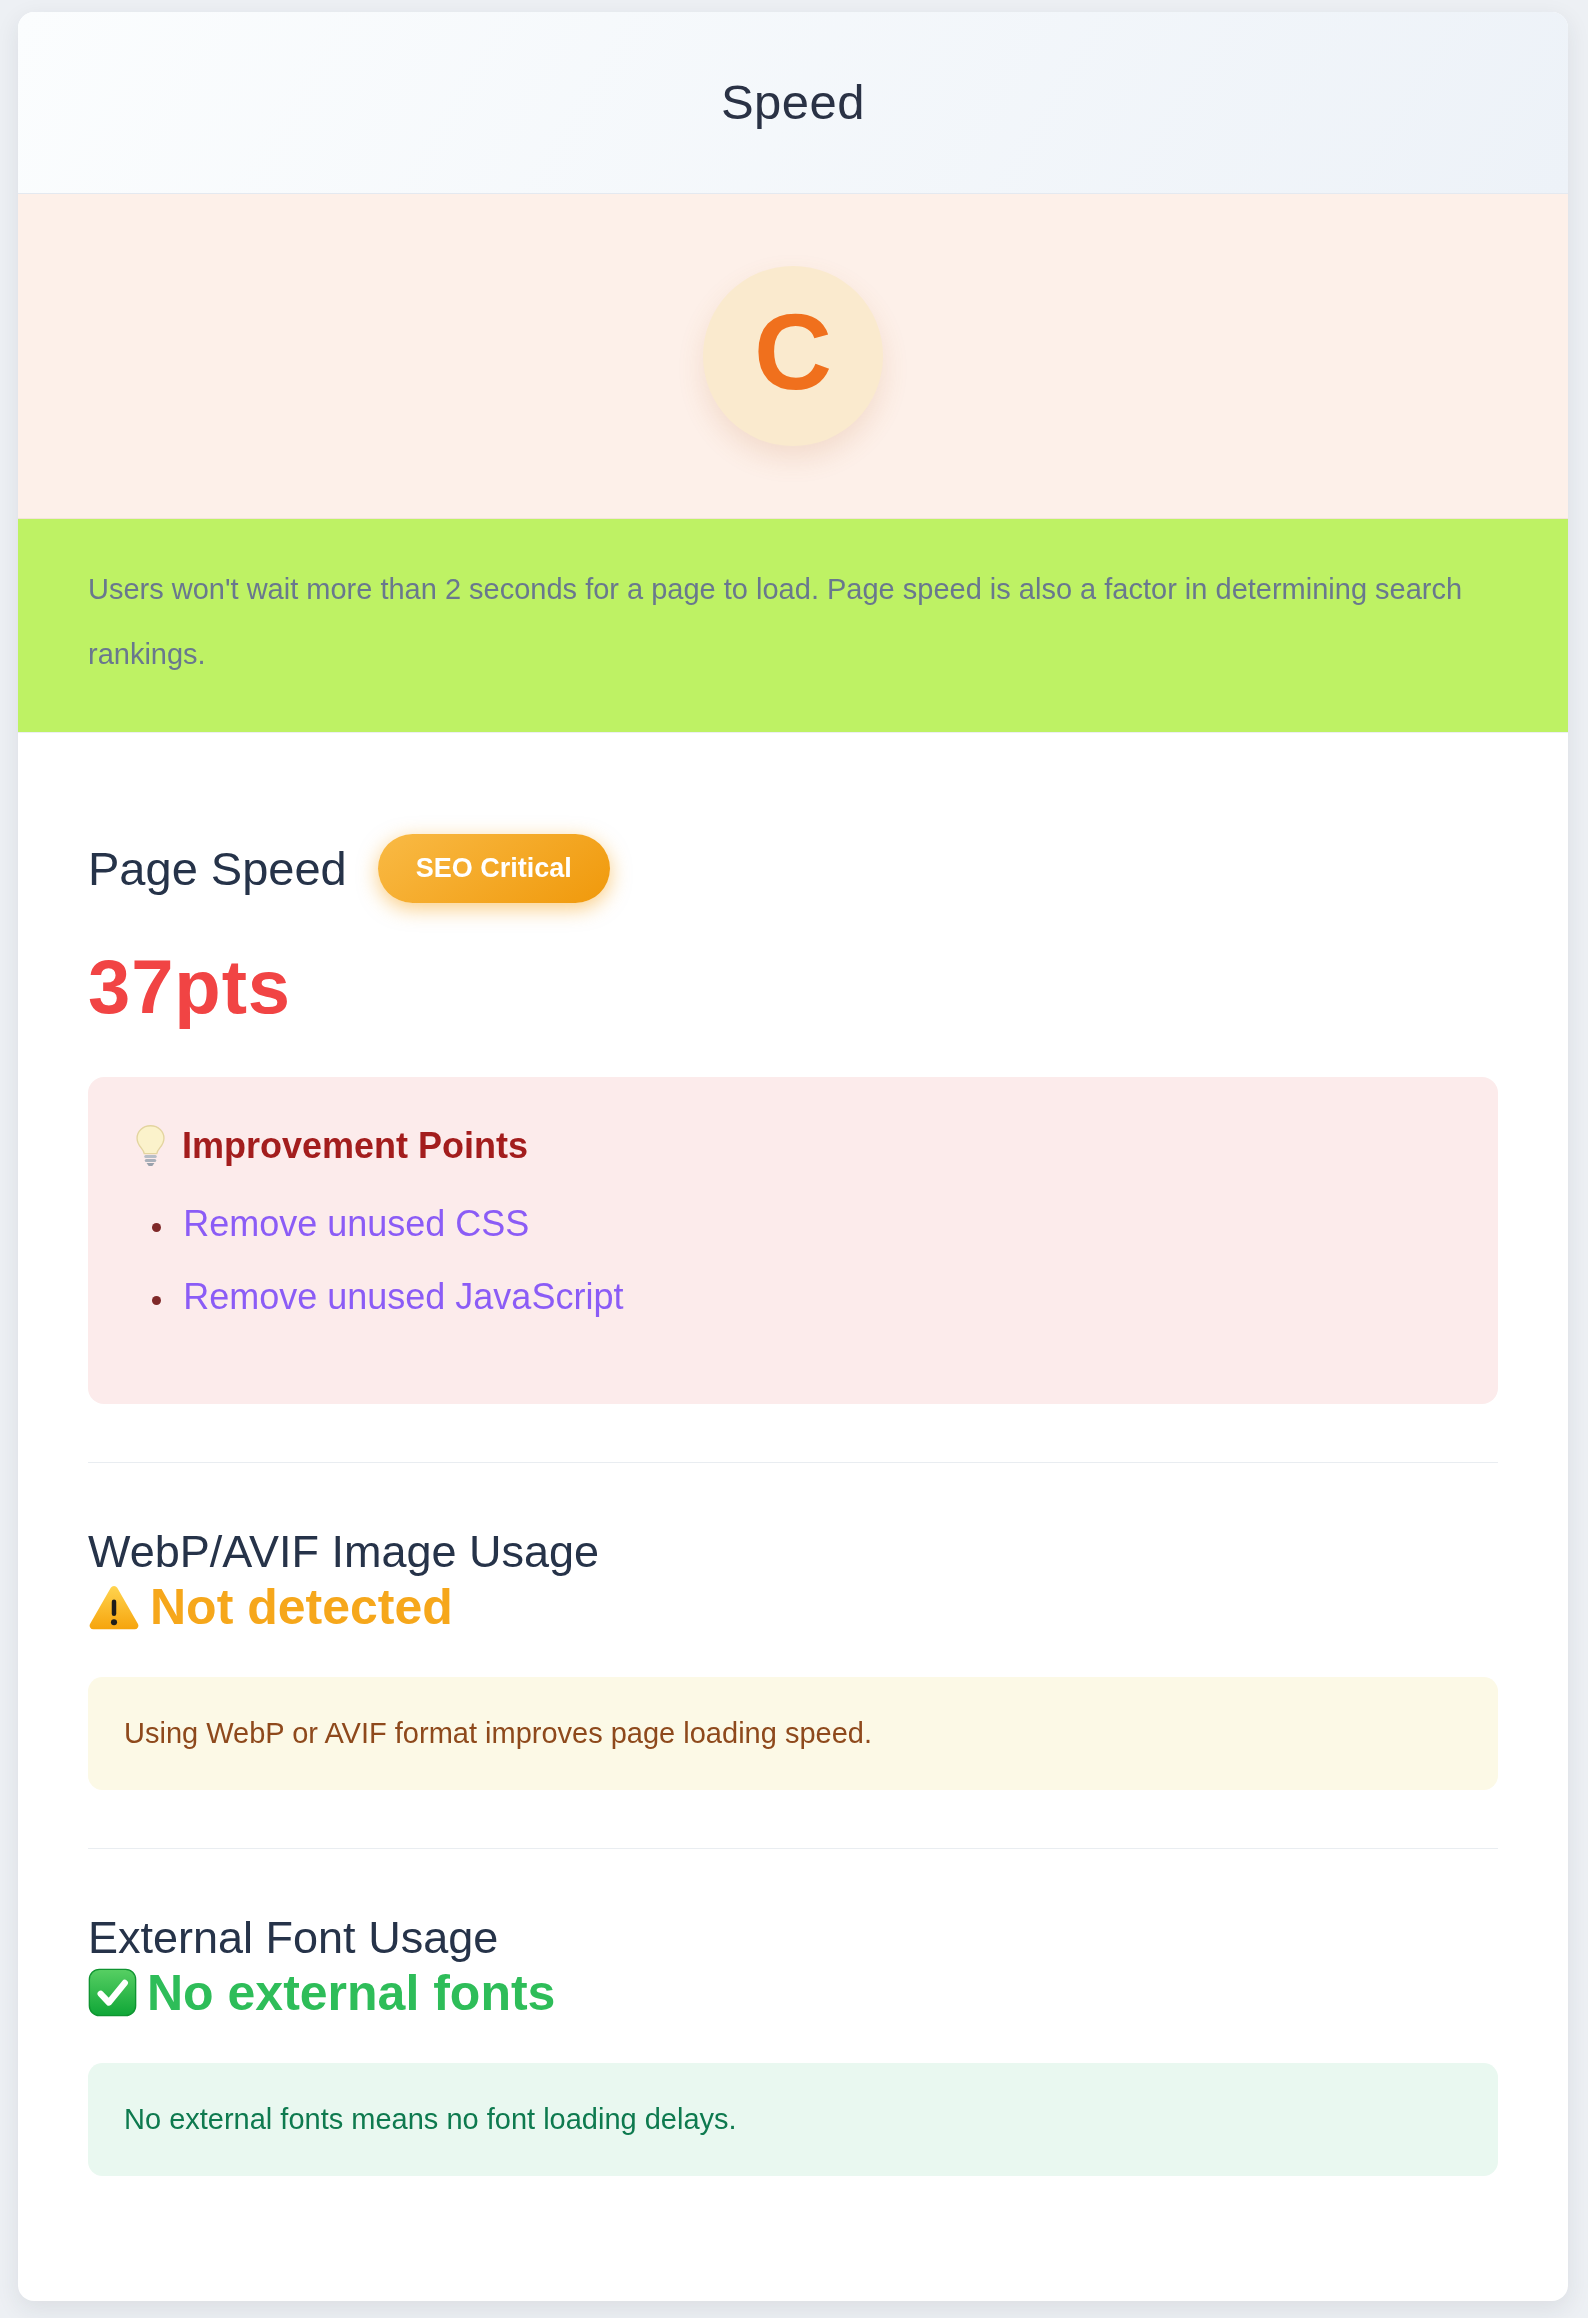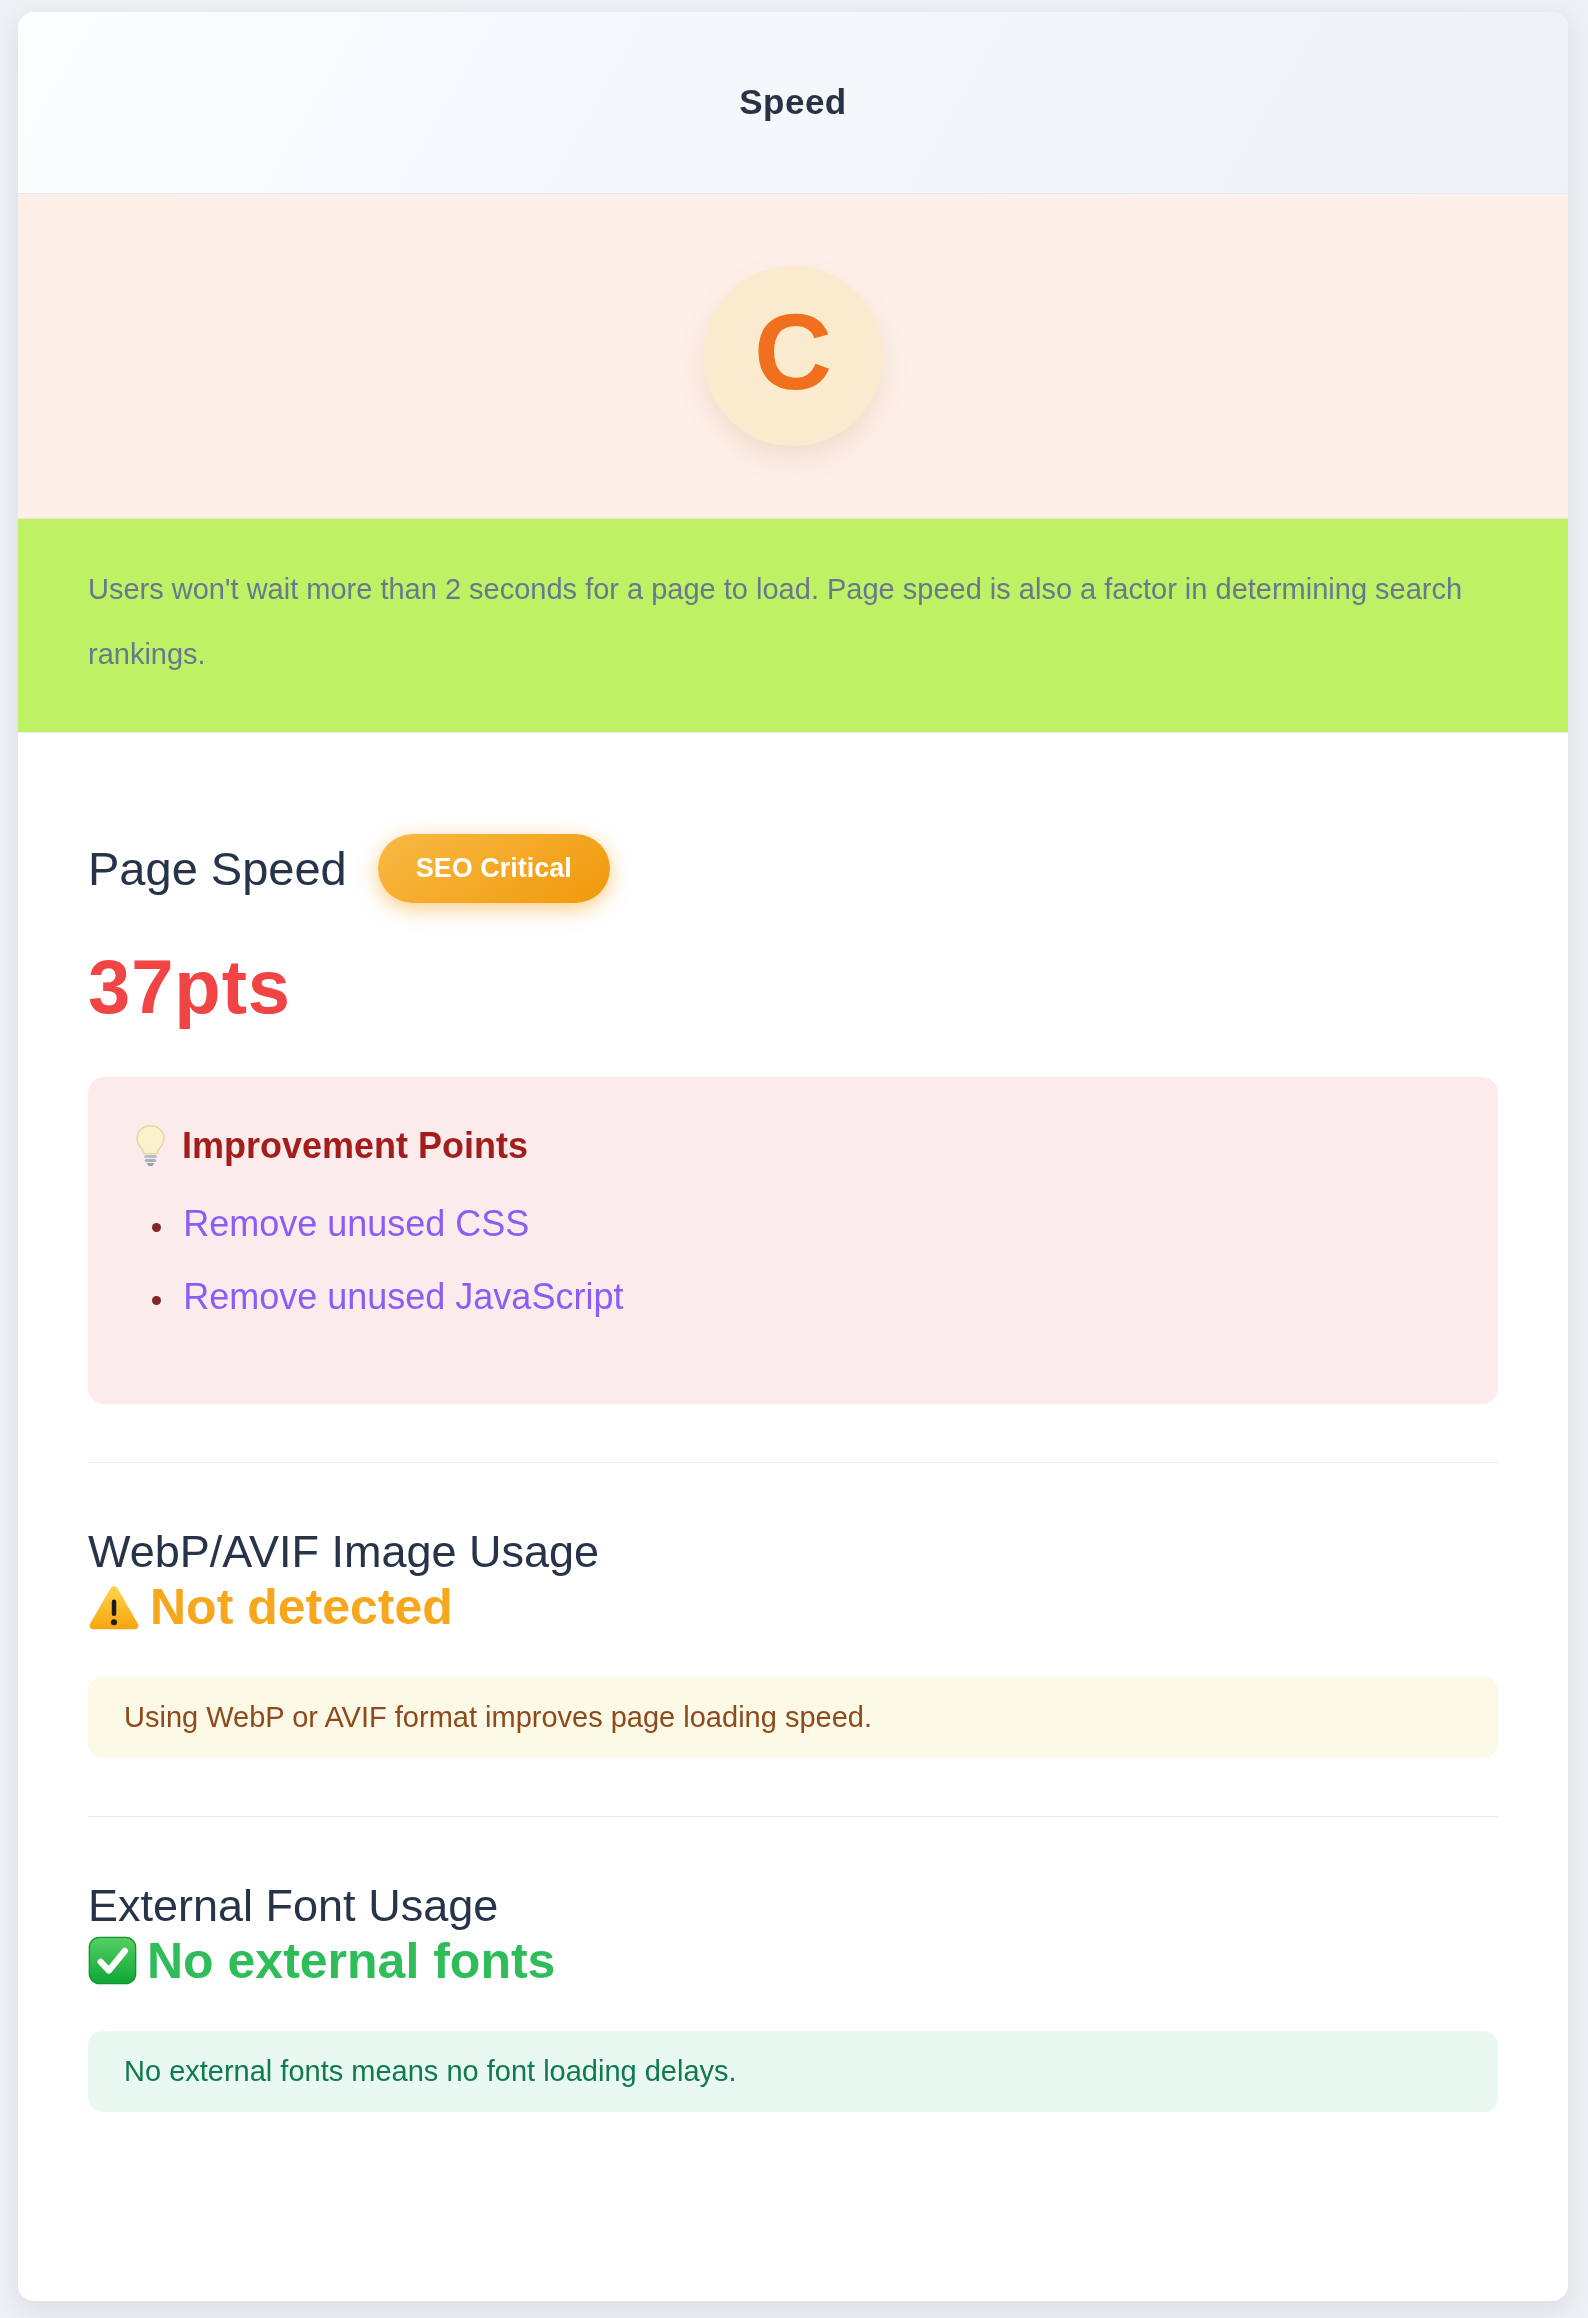--- a/index.html
+++ b/index.html
@@ -18,21 +18,21 @@
     overflow:hidden;
   }
   
   .card-header {
     height:182px;
     display:flex; align-items:center; justify-content:center;
     background:linear-gradient(120deg,#fbfdfe 0%,#edf2f8 100%);
     border-bottom:0.9px solid #e4e9f0;
   }
   .card-title {
-    font-size:35px; font-weight:700; color:#2a3245; letter-spacing:0.5px;
+    font-size:49px; font-weight:400; color:#2a3245; letter-spacing:0.5px;
   }
   
   .grade-band {
     height:325px;
     background:#fdf0e9;
     border-bottom:0.9px solid #f2e3d9;
     display:flex; align-items:center; justify-content:center;
   }
   .grade-circle {
     width:180px; height:180px; border-radius:50%;
@@ -92,21 +92,21 @@
 
   .subsection { margin-top:63px; }
   .status-line { display:flex; align-items:center; gap:10px; }
   .status-text { font-size:50px; font-weight:800; }
   .status-text.warn { color:#f6a71b; }
   .status-text.ok { color:#2ebd59; }
 
   .note-box {
     margin-top:41px;
     border-radius:14.4px;
-    padding:24px 36px;
+    padding:40px 36px;
     font-size:29px;
   }
   .note-box.yellow { background:#fcf9e6; color:#8e491c; }
   .note-box.green  { background:#e9f8f0; color:#0e7a4f; }
 
   .icon { display:inline-flex; flex:none; }
 </style>
 </head>
 <body>
 

